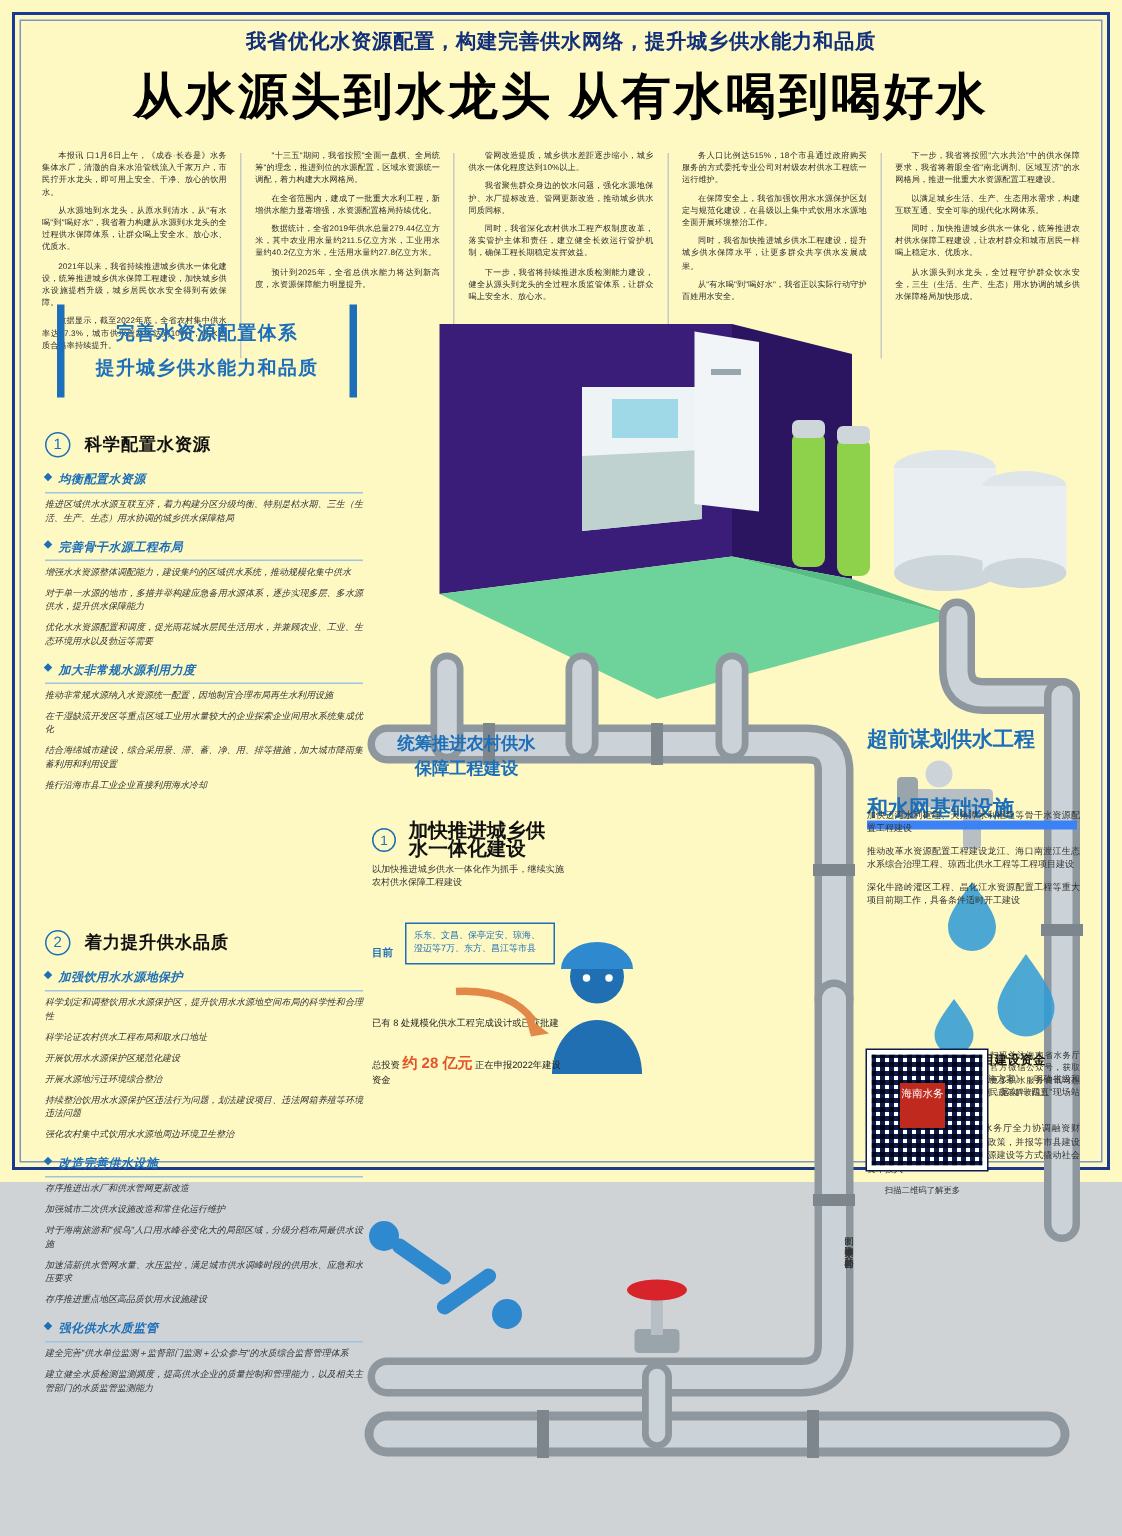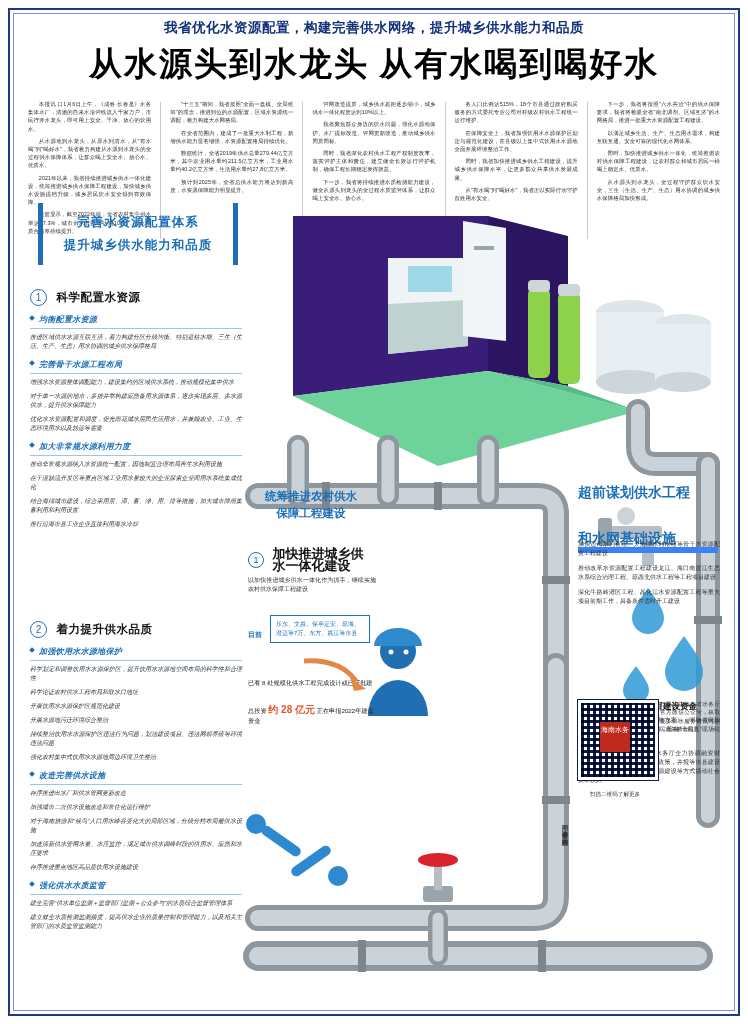--- a/index.html
+++ b/index.html
@@ -5,22 +5,22 @@
   html,body{margin:0;padding:0;}
   body{
     width:748px;height:1024px;
     background:#cfd3d6;
     font-family:"Liberation Sans","DejaVu Sans",sans-serif;
     color:#222;
     overflow:hidden;
   }
   .page{
     position:relative;
-    width:748px;height:1024px;
-    background:#ffffff;
+    width:748px;height:788px;
+    background:#fef9c3;
     box-sizing:border-box;
   }
   .outer-frame{
     position:absolute;left:8px;top:8px;right:8px;bottom:8px;
     border:2px solid #1a3a8f;
     box-sizing:border-box;
   }
   .inner-frame{
     position:absolute;left:13px;top:13px;right:13px;bottom:13px;
     border:1px solid #7f93c4;

